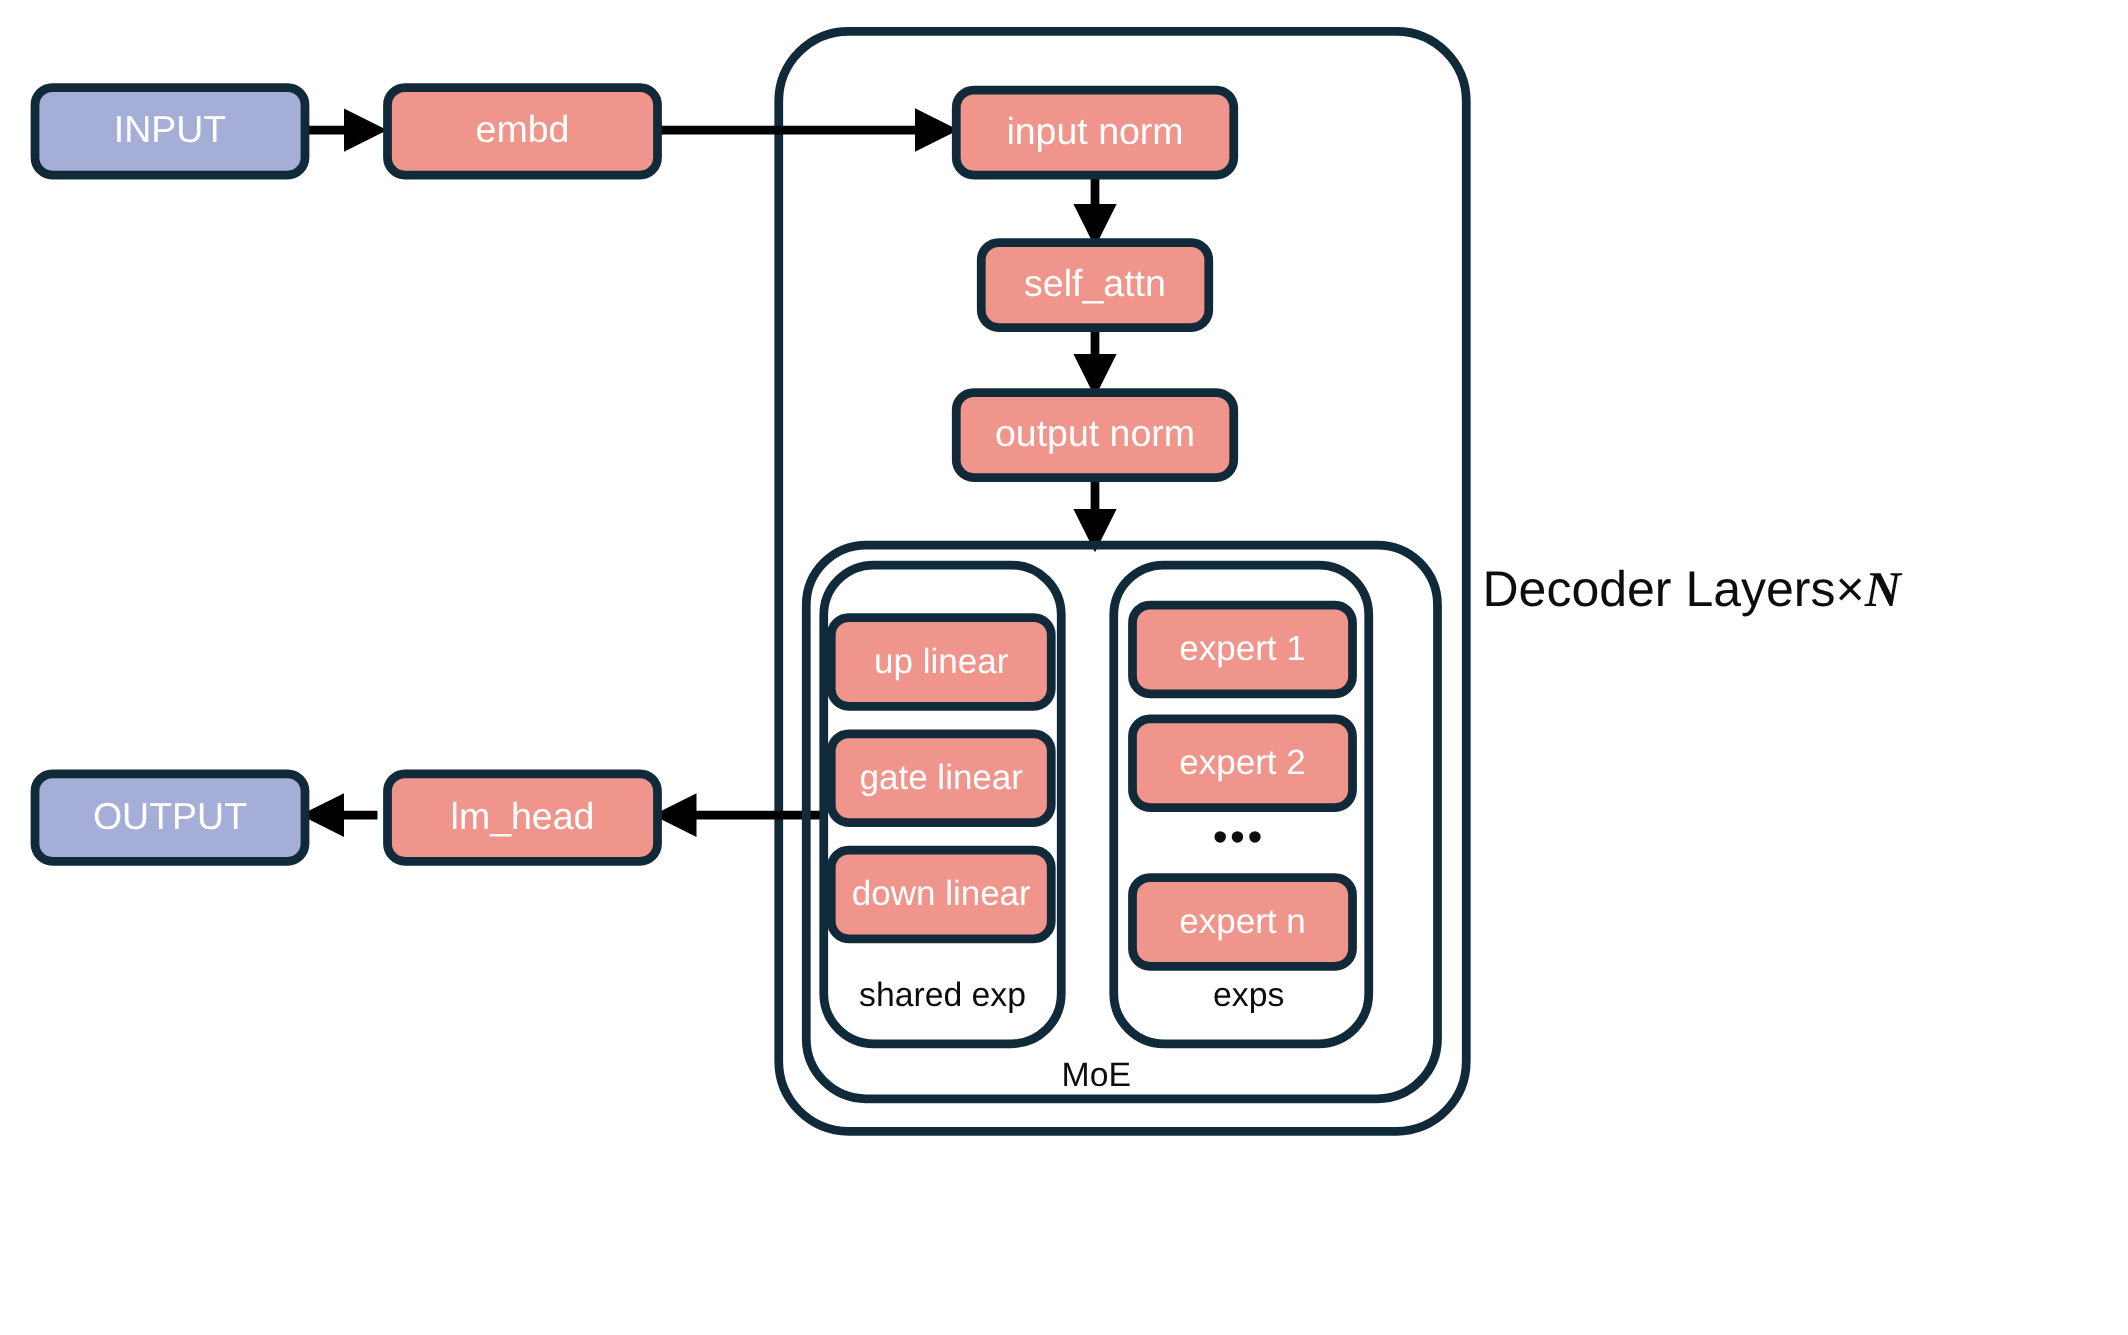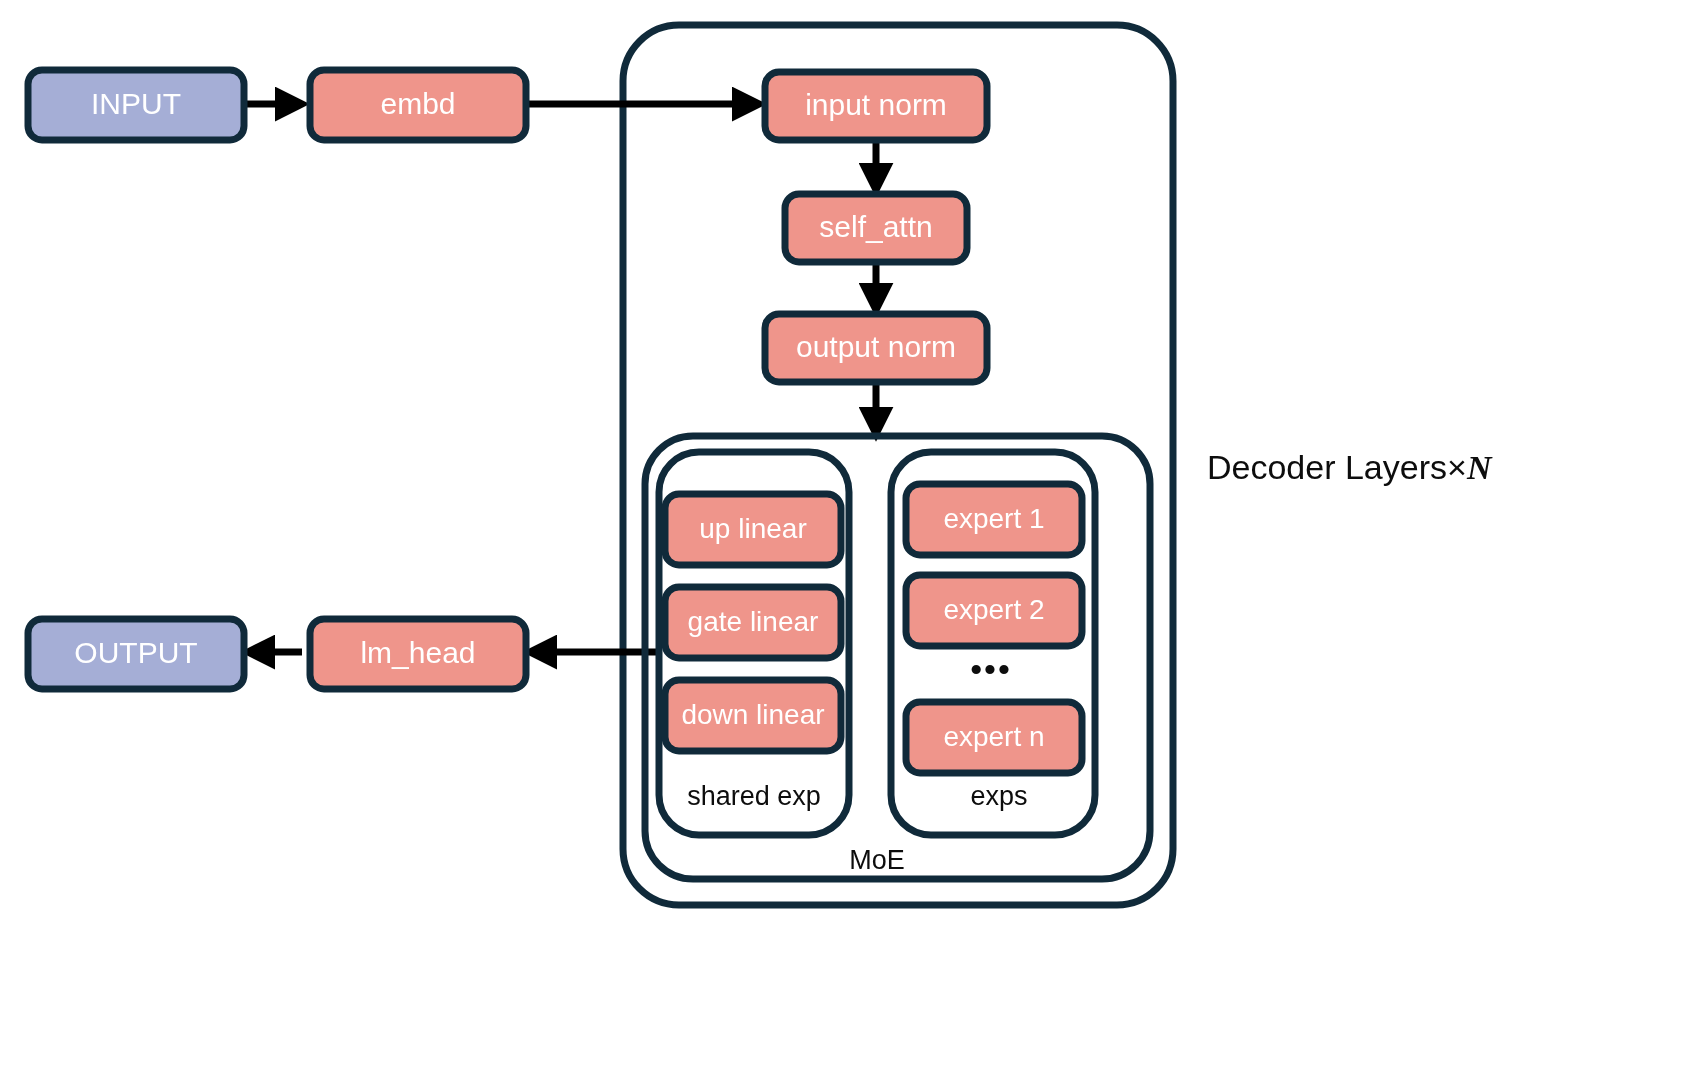--- a/index.html
+++ b/index.html
@@ -89,17 +89,17 @@
     <rect class="node-rect accent" x="765" y="314" width="222" height="68" rx="14" ry="14"></rect>
     <text class="node-label" x="876" y="349" font-size="30">output norm</text>
 
     <rect class="node-rect io" x="28" y="619" width="216" height="70" rx="14" ry="14"></rect>
     <text class="node-label" x="136" y="655" font-size="30">OUTPUT</text>
 
     <rect class="node-rect accent" x="310" y="619" width="216" height="70" rx="14" ry="14"></rect>
     <text class="node-label" x="418" y="655" font-size="30">lm_head</text>
   </svg>
 
-  <div class="side-caption" style="left:1186px; top:448px; font-size:34px;margin-left:21px;">
+  <div class="side-caption" style="left:1186px; top:448px; font-size:40px;">
     <span>Decoder Layers×</span><span class="nvar">N</span>
   </div>
 
 </div>
 
 </body></html>

